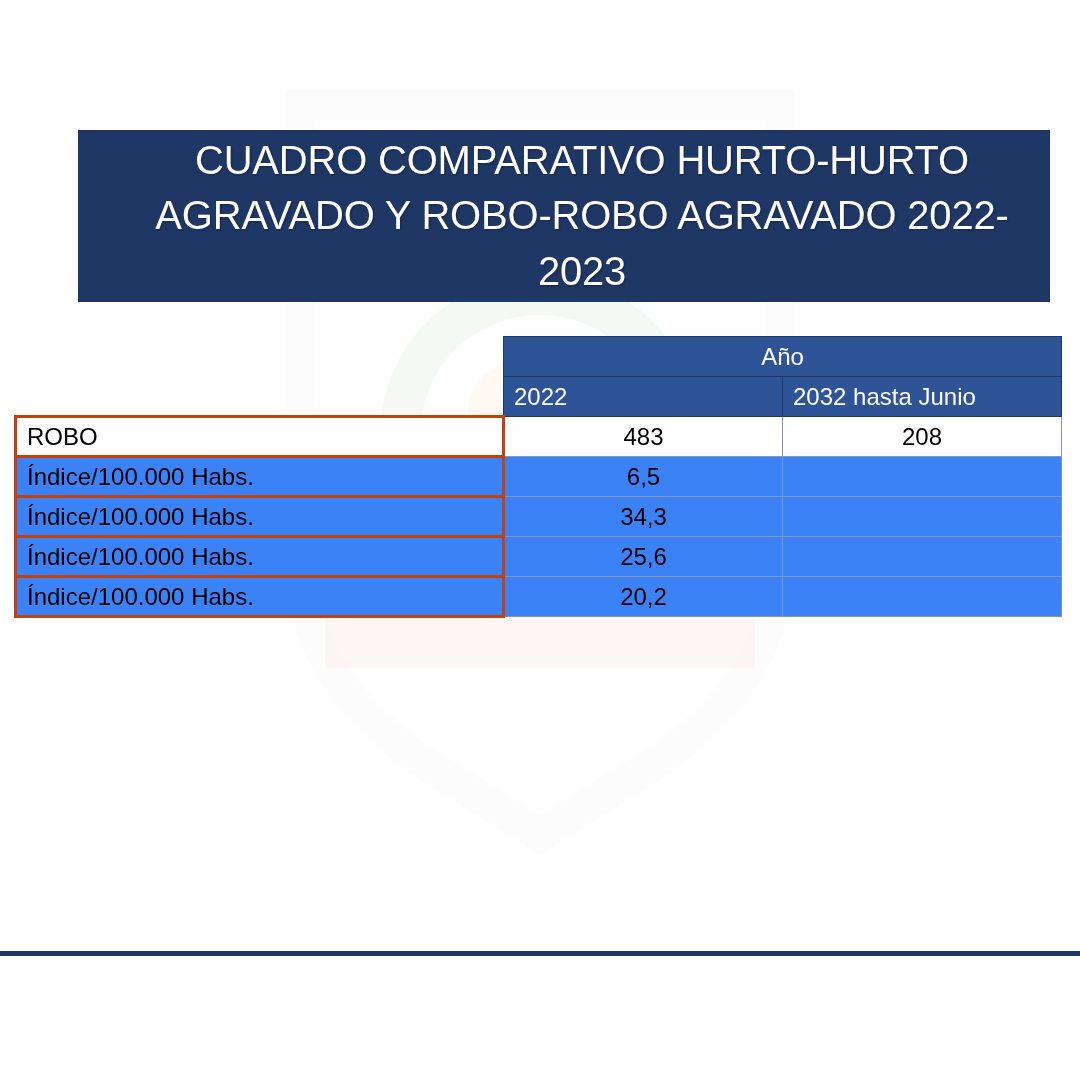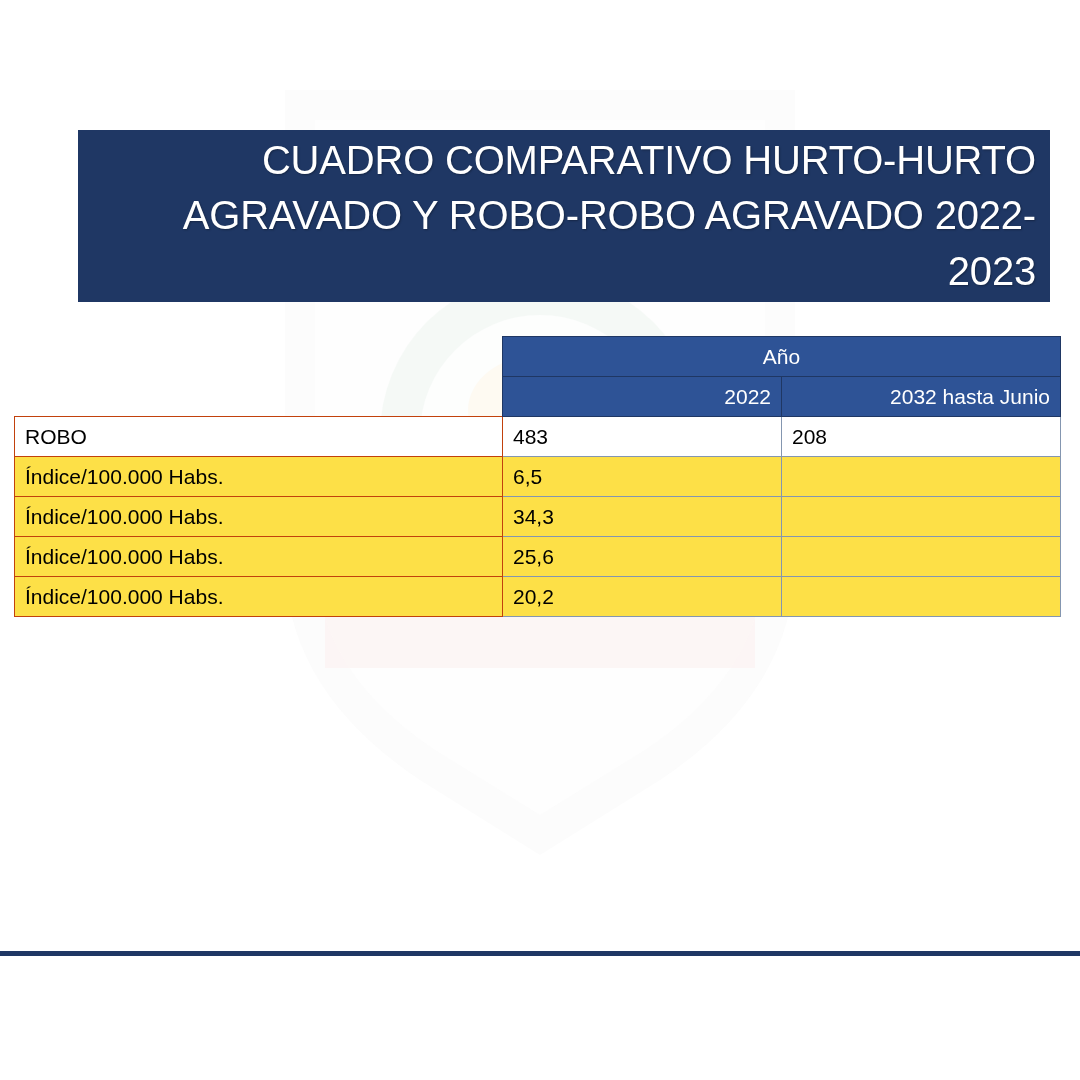--- a/index.html
+++ b/index.html
@@ -37,37 +37,37 @@
     display: flex;
     align-items: center;
     justify-content: center;
     box-sizing: border-box;
     padding: 0 14px;
   }
   #title-text {
     color: #ffffff;
     font-size: 40px;
     line-height: 1.38;
-    text-align: right;
+    text-align: center;
     letter-spacing: -0.2px;
     font-weight: 400;
     text-shadow: 1px 1px 2px rgba(0,0,0,0.30);
     margin-left: 36px;
   }
 
   
   #data-table {
     position: absolute;
     left: 14px;
     top: 336px;
     width: 1046px;
     z-index: 3;
     border-collapse: collapse;
     table-layout: fixed;
-    font-size: 21px;
+    font-size: 24px;
   }
   #data-table td, #data-table th {
     padding: 0 10px;
     height: 40px;
     box-sizing: border-box;
     font-weight: 400;
     vertical-align: middle;
     overflow: hidden;
     white-space: nowrap;
   }
@@ -76,38 +76,38 @@
     background: transparent;
     border: none;
   }
   .hdr-blue {
     background: #2e5396;
     color: #ffffff;
     border: 1px solid #1f3764;
     text-align: center;
     font-weight: 400;
   }
-  .hdr-blue.right { text-align: right; }
+  .hdr-blue.right { text-align: left; }
 
   .lbl-cell {
     text-align: left;
-    border: 1px solid #c2410c;
+    border: 3px solid #c2410c;
     color: #000000;
   }
   .num-cell {
-    text-align: left;
+    text-align: center;
     border: 1px solid #8496b0;
     color: #000000;
   }
   tr.row-plain .lbl-cell,
   tr.row-plain .num-cell { background: #ffffff; }
 
   tr.row-index .lbl-cell,
   tr.row-index .num-cell {
-    background: #fde047;
+    background: #3b82f6;
     font-weight: bold;
   }
 
   
   col.c-label { width: 488px; }
   col.c-2022  { width: 279px; }
   col.c-2023  { width: 279px; }
 
   
   #footer-rule {

